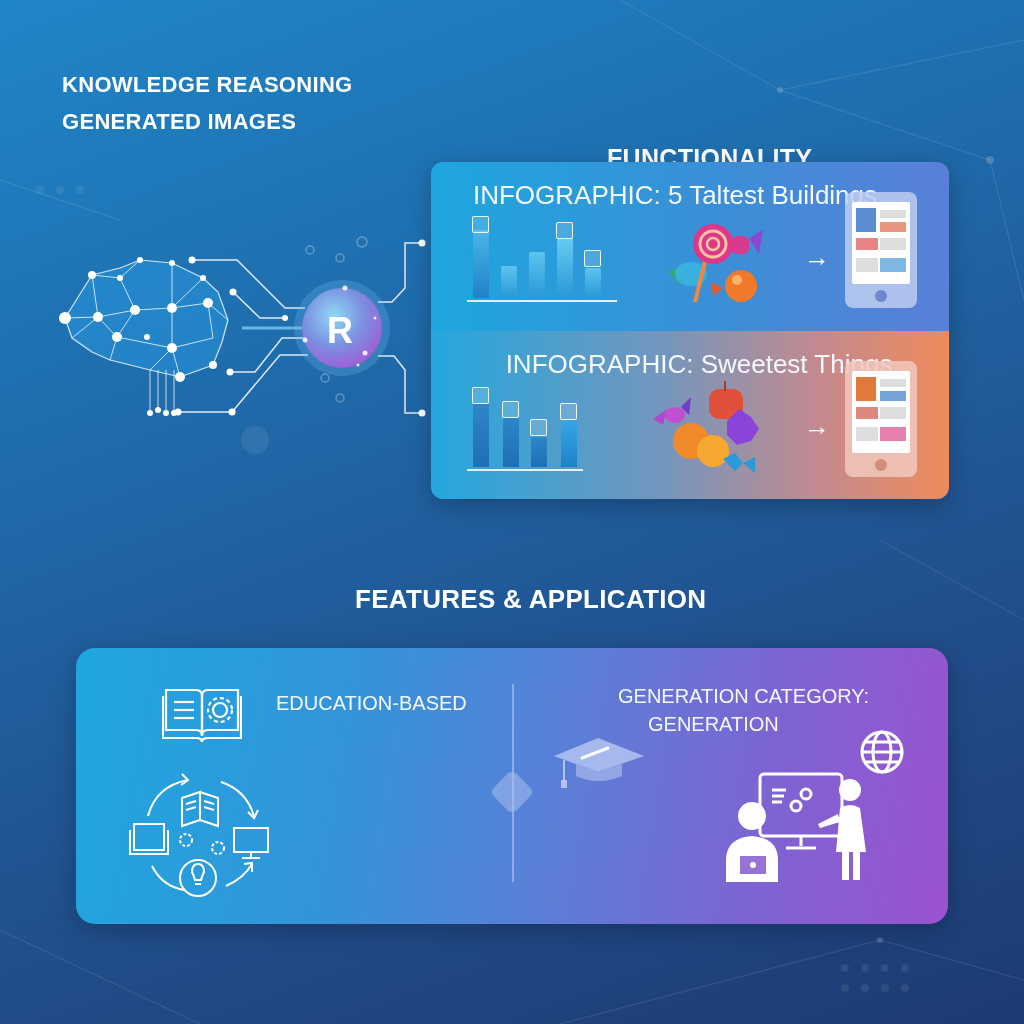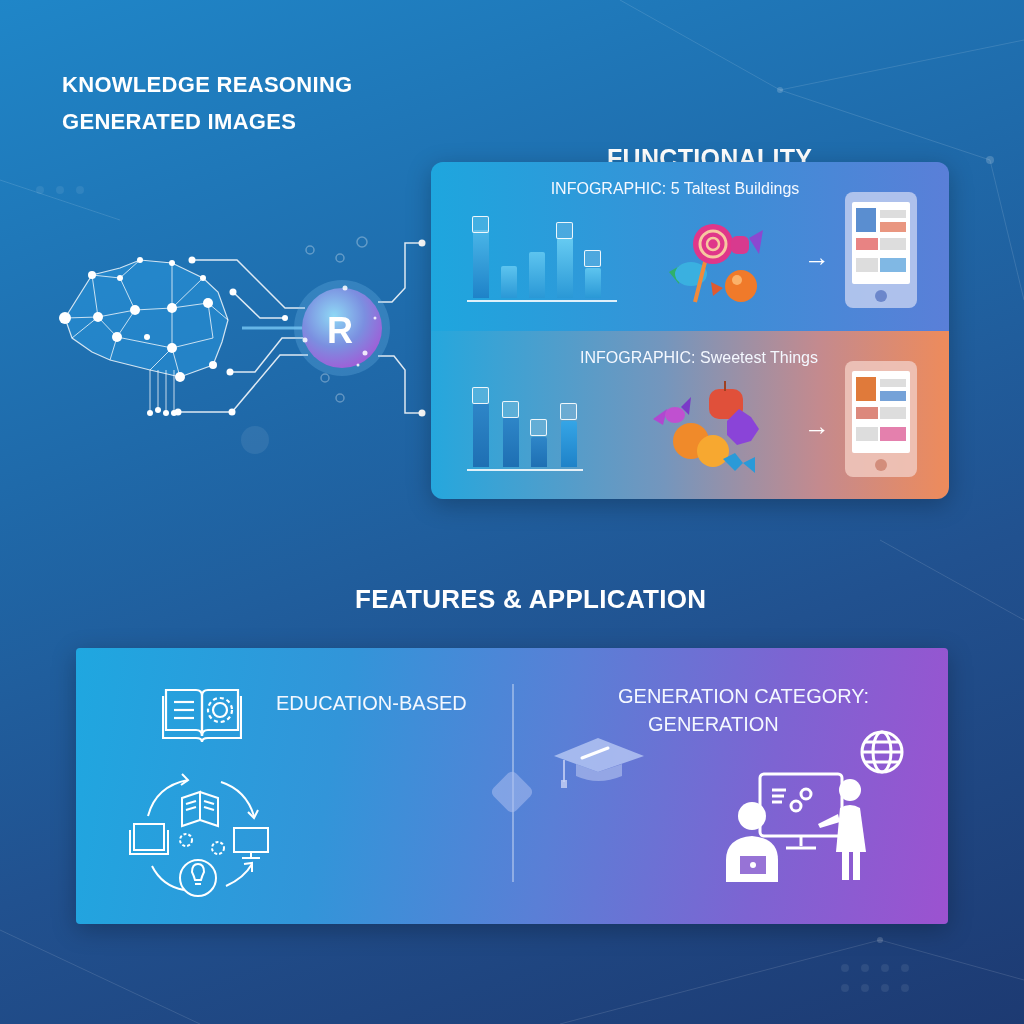--- a/index.html
+++ b/index.html
@@ -28,21 +28,21 @@
   .func-panel {
     position: absolute; left: 431px; top: 162px; width: 518px; height: 337px;
     border-radius: 12px; overflow: hidden;
     box-shadow: 0 6px 24px rgba(0,0,0,0.25);
   }
   .func-row { position: absolute; left: 0; width: 100%; height: 50%; }
   .func-row.r1 { top: 0; background: linear-gradient(90deg, #1ea6de 0%, #3b8fd6 55%, #5a7fd8 100%); }
   .func-row.r2 { top: 50%; background: linear-gradient(90deg, #25a7dd 0%, #7496bd 45%, #c48a8e 75%, #ee8b5b 100%); }
   .func-row .label {
     position: absolute; top: 18px; width: 100%; text-align: center;
-    font-size: 16px; color: #f4f8ff;
+    font-size: 26px; color: #f4f8ff;
   }
   .func-row.r1 .label { left: 0; padding-right: 30px; }
   .func-row.r2 .label { left: 6px; padding-right: 10px; margin-left: 8px; }
   .bars { position: absolute; left: 36px; top: 50px; width: 150px; height: 90px; }
   .bar { position: absolute; bottom: 4px; width: 16px; border-radius: 2px 2px 0 0; }
   .bar-icon {
     position: absolute; width: 17px; height: 17px; border: 1.5px solid rgba(255,255,255,0.9);
     border-radius: 2px; background: rgba(255,255,255,0.15);
   }
   .baseline { position: absolute; left: 0; bottom: 0; width: 100%; height: 2px; background: rgba(255,255,255,0.85); }
@@ -51,21 +51,21 @@
   .tablet {
     position: absolute; left: 414px; top: 30px; width: 72px; height: 116px;
     border-radius: 8px; background: rgba(190,205,240,0.85);
   }
   .func-row.r2 .tablet { background: rgba(240,200,190,0.85); }
   .tablet .screen { position: absolute; left: 7px; top: 10px; width: 58px; height: 82px; background: #fff; border-radius: 2px; }
   .tablet .home { position: absolute; left: 30px; bottom: 6px; width: 12px; height: 12px; border-radius: 50%; background: rgba(80,110,190,0.7); }
   .func-row.r2 .tablet .home { background: rgba(200,120,100,0.7); }
   .feat-panel {
     position: absolute; left: 76px; top: 648px; width: 872px; height: 276px;
-    border-radius: 4px;
+    border-radius: 19px;
     background: linear-gradient(100deg, #1fa7e0 0%, #3295d9 30%, #5a7fd6 55%, #7d64d2 78%, #9c52d0 100%);
     box-shadow: 0 6px 24px rgba(0,0,0,0.25);
   }
   .feat-left-label {
     position: absolute; left: 200px; top: 42px; text-align: center;
     font-size: 20px; line-height: 26px; color: #f4f8ff;
   }
   .feat-right-label {
     position: absolute; left: 542px; top: 34px; font-size: 20px; line-height: 28px; color: #f4f8ff;
   }

